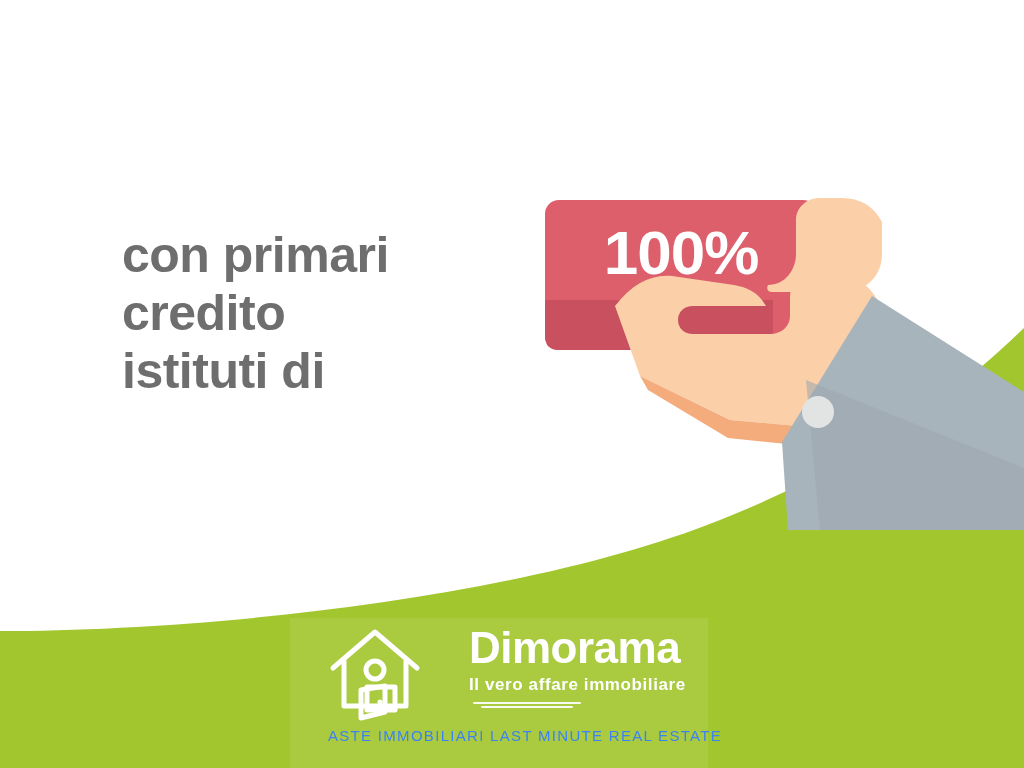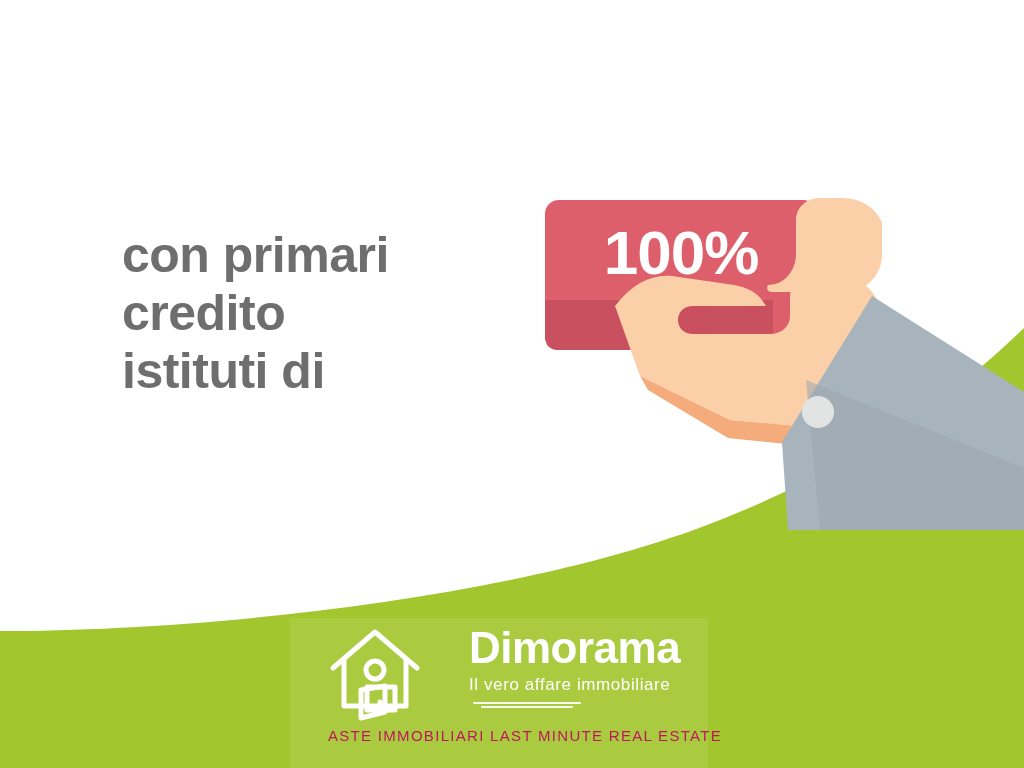--- a/index.html
+++ b/index.html
@@ -123,21 +123,21 @@
   .logo-name {
     color: #ffffff;
     font-size: 44px;
     font-weight: bold;
     letter-spacing: -0.5px;
     line-height: 1;
   }
   .logo-tagline {
     color: #ffffff;
     font-size: 17px;
-    font-weight: normal;
+    font-weight: bold;
     letter-spacing: 0.6px;
     line-height: 1;
     margin-top: 6px;
   }
   .logo-rule {
     margin-top: 9px;
     width: 108px;
     margin-left: 4px;
     height: 5px;
     position: relative;
@@ -148,21 +148,21 @@
     background: #ffffff;
     opacity: 0.92;
   }
   .logo-rule i.a { left: 0;  top: 0; width: 108px; height: 2px; border-radius: 2px; }
   .logo-rule i.b { left: 8px; top: 4px; width: 92px;  height: 2px; border-radius: 2px; }
   .logo-subline {
     position: absolute;
     left: 3px;
     top: 108px;
     width: 380px;
-    color: #be185d;
+    color: #3b82f6;
     font-size: 15px;
     font-weight: normal;
     letter-spacing: 1.3px;
     line-height: 1;
     white-space: nowrap;
   }
 </style>
 </head>
 <body>
 

